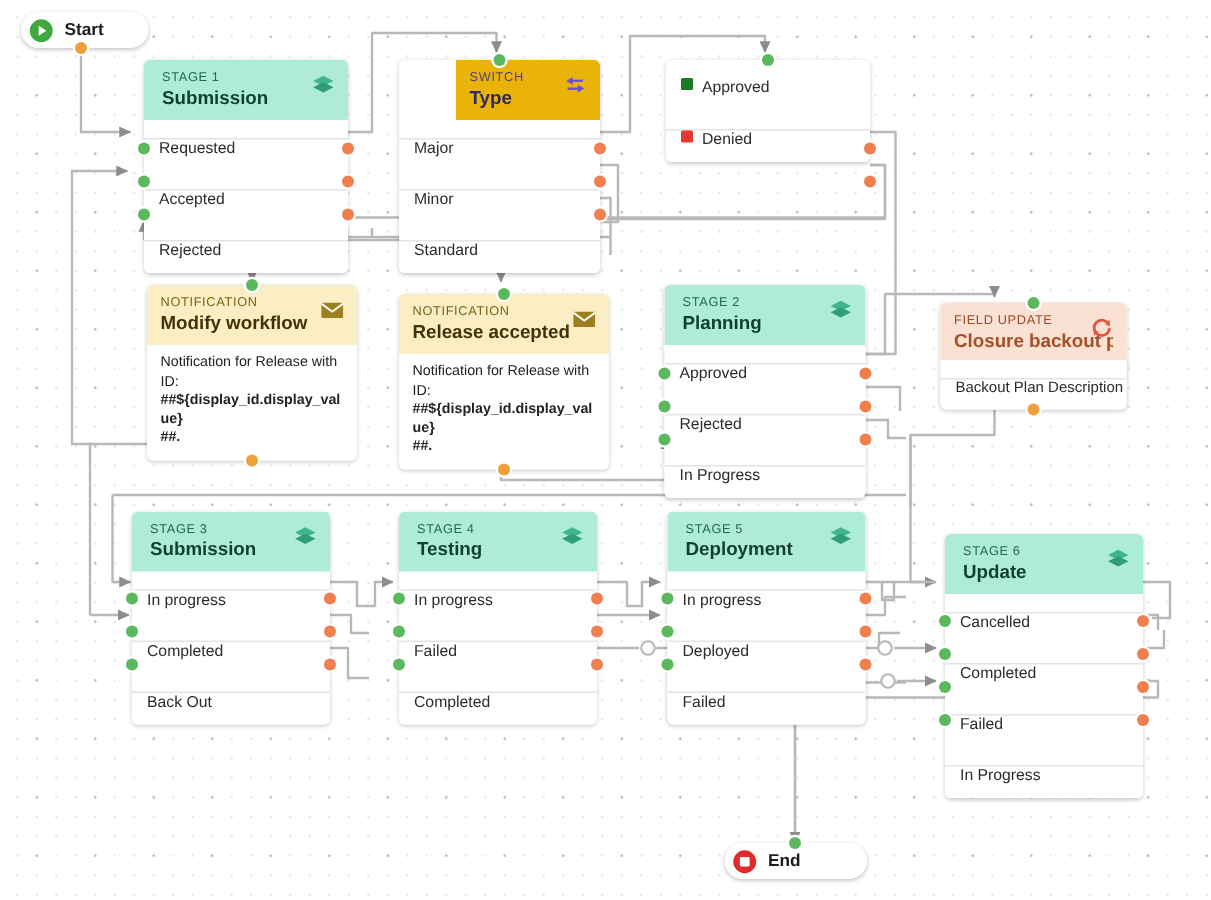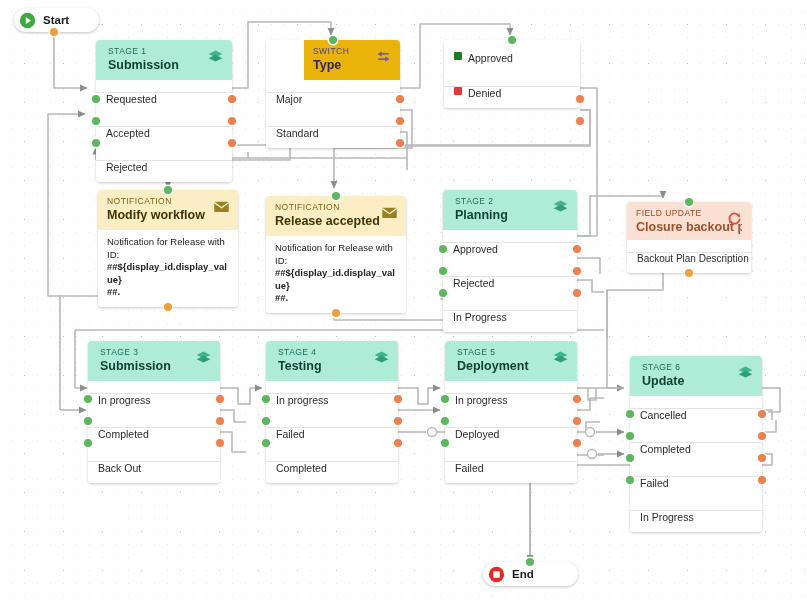--- a/index.html
+++ b/index.html
@@ -237,20 +237,23 @@
             <path d="M17,13 L12,10 L12,16 Z" fill="#6b4fd8"></path>
             <rect x="7" y="6" width="9" height="1.8" fill="#6b4fd8"></rect>
             <rect x="4" y="12.2" width="9" height="1.8" fill="#6b4fd8"></rect>
           </svg>
         </span>
       </div>
       <div class="row">
           <span>Major</span>
         </div>
       <div class="row">
+          <span>Minor</span>
+        </div>
+      <div class="row">
           <span>Standard</span>
         </div>
     </div>
     <span class="port top"></span>
     <span class="port out" style="top:55px;"></span>
     <span class="port out" style="top:77px;"></span>
     <span class="port out" style="top:99px;"></span>
   </div>
 
   <div class="node approval" style="left:444px; top:40px; width:136px;">

